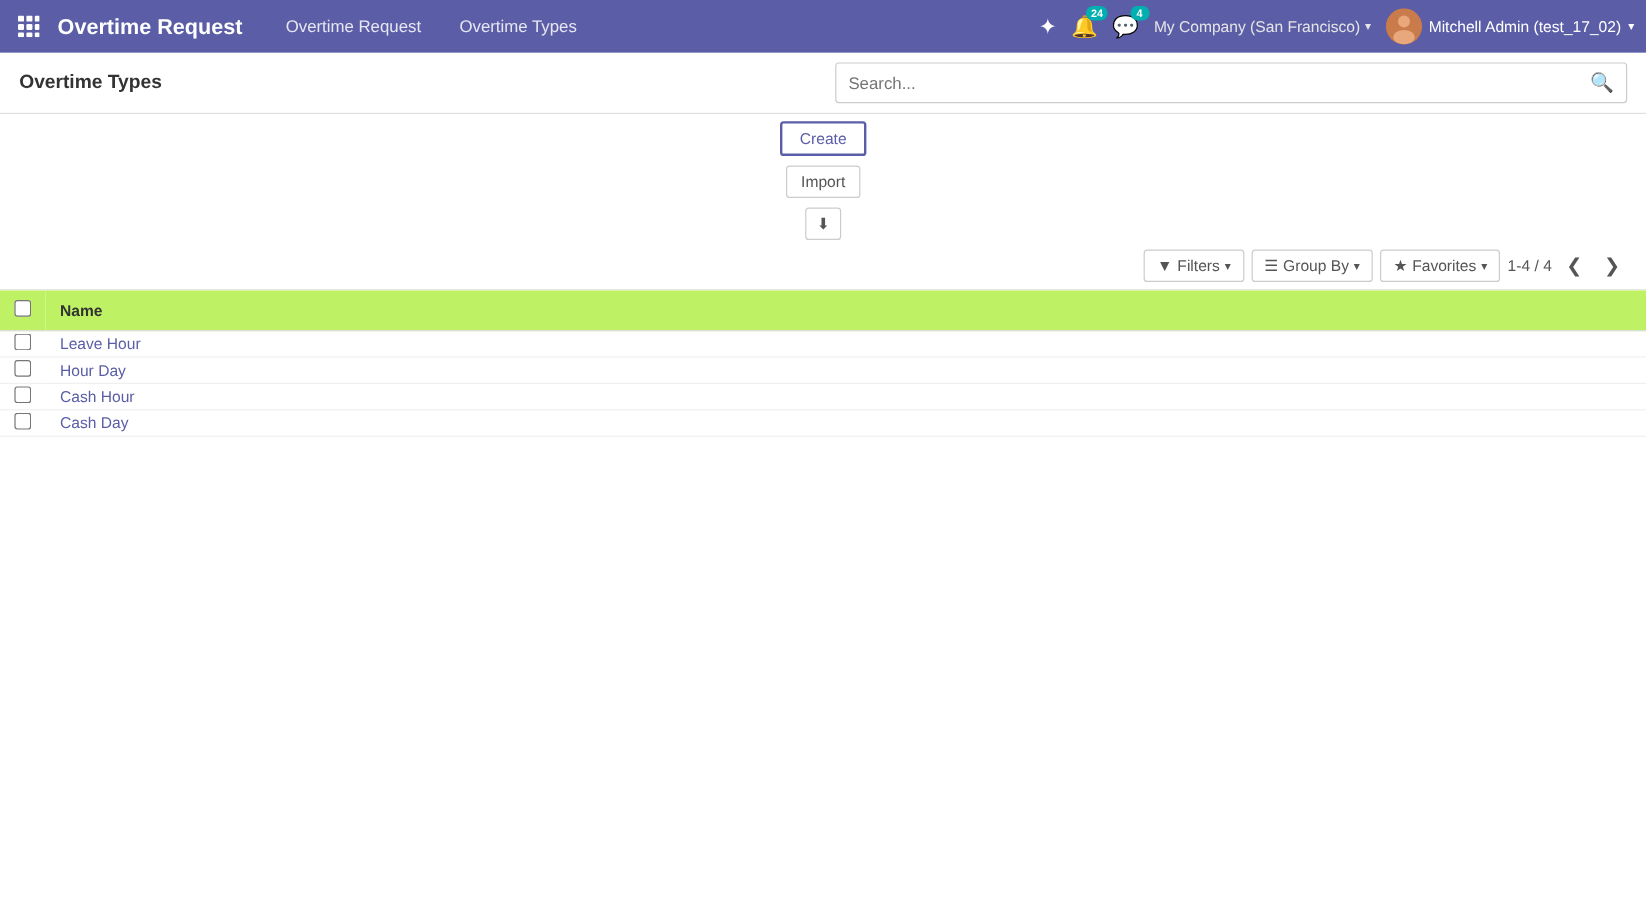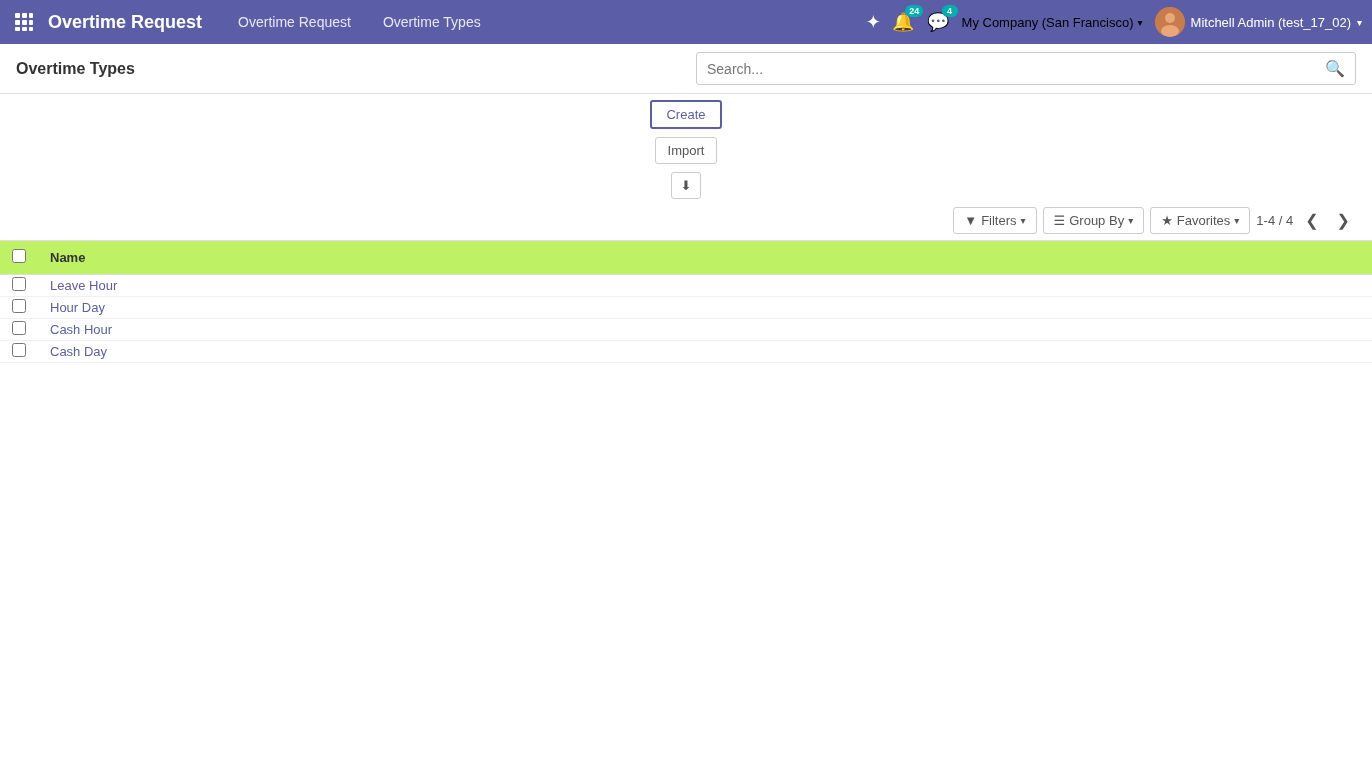--- a/index.html
+++ b/index.html
@@ -33,21 +33,21 @@
     }
     .topnav-icon-btn {
       color: #fff; cursor: pointer; font-size: 16px; position: relative; display: flex; align-items: center;
     }
     .badge {
       position: absolute; top: -6px; right: -8px;
       background: #00b0b0; color: #fff; font-size: 9px; border-radius: 10px;
       padding: 1px 4px; font-weight: bold; min-width: 16px; text-align: center;
     }
     .topnav-company {
-      color: #000000; cursor: pointer; font-size: 13px; border: none; background: none;
+      color: #e5e5e5; cursor: pointer; font-size: 13px; border: none; background: none;
       display: flex; align-items: center; gap: 4px;
     }
     .topnav-user {
       display: flex; align-items: center; gap: 6px; cursor: pointer; color: #fff; font-size: 13px;
     }
     .user-avatar {
       width: 30px; height: 30px; border-radius: 50%; background: #c97b4b;
       display: flex; align-items: center; justify-content: center;
       font-size: 11px; color: #fff; font-weight: bold; overflow: hidden;
     }

